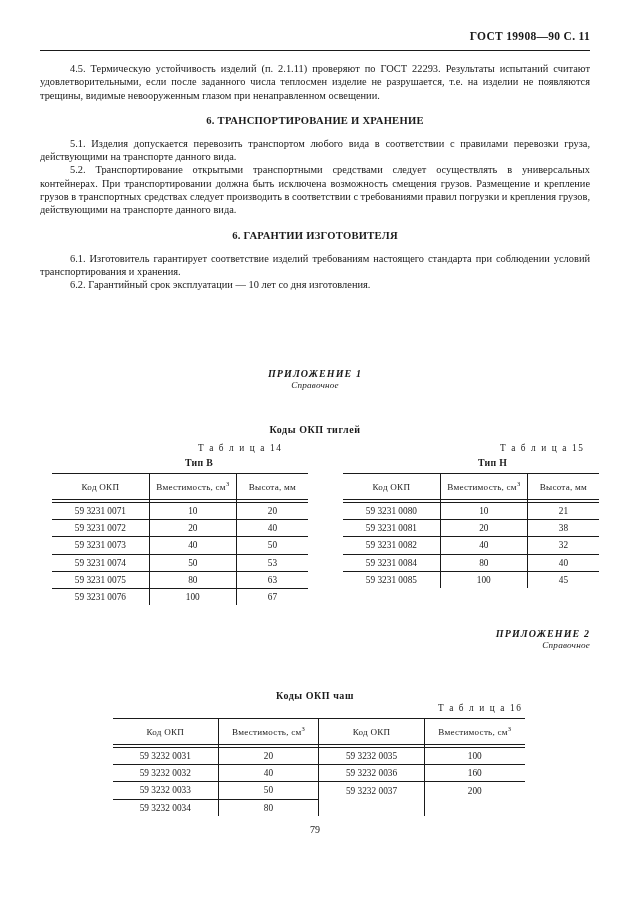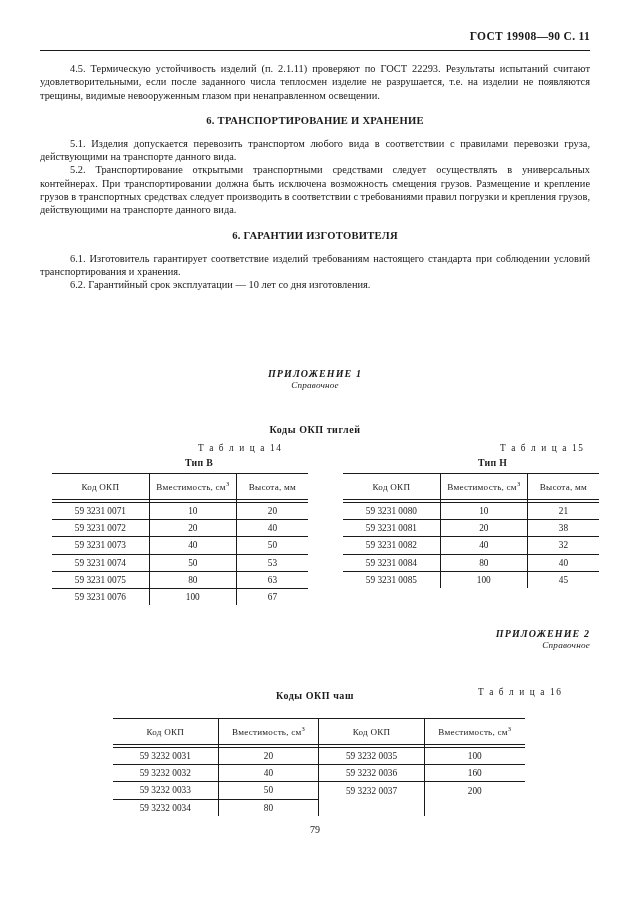--- a/index.html
+++ b/index.html
@@ -158,21 +158,21 @@
   #tnum14 { position: absolute; left: 198px; top: 443px; }
   #ttype14 { position: absolute; left: 185px; top: 457px; }
   #tnum15 { position: absolute; left: 500px; top: 443px; }
   #ttype15 { position: absolute; left: 478px; top: 457px; }
 
   #table14 { left: 52px; top: 473px; width: 256px; }
   #table15 { left: 343px; top: 473px; width: 256px; }
 
   #appendix2-block { position: absolute; left: 40px; right: 40px; top: 628px; }
   #caption2 { position: absolute; left: 40px; right: 40px; top: 678px; }
-  #tnum16 { position: absolute; left: 438px; top: 687px; margin-left: 40px; }
+  #tnum16 { position: absolute; left: 438px; top: 703px; }
 
   #table16 { left: 113px; top: 718px; width: 412px; }
 
   .page-number {
     position: absolute;
     left: 0; right: 0;
     top: 824px;
     text-align: center;
     font-size: 10px;
   }

